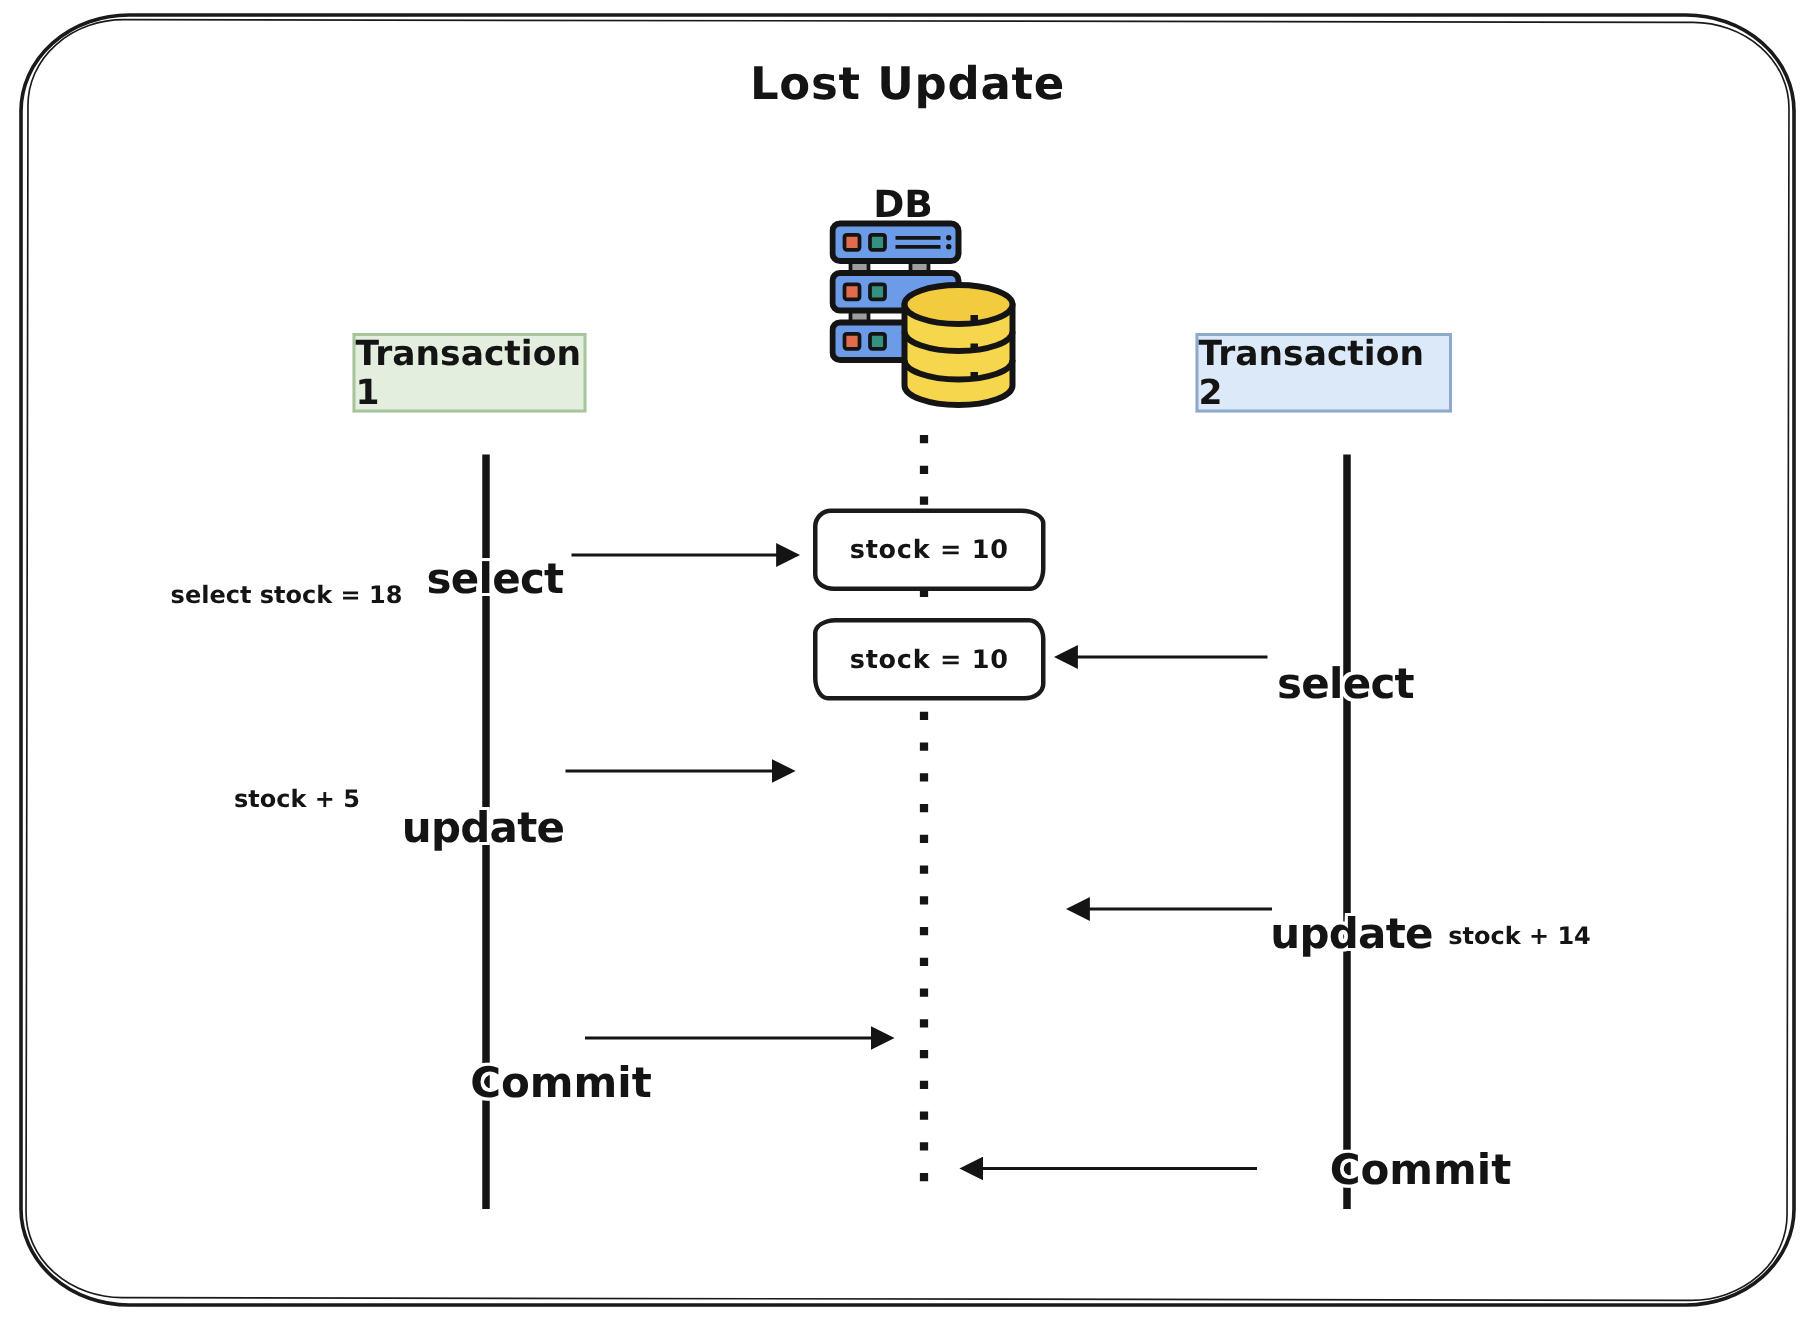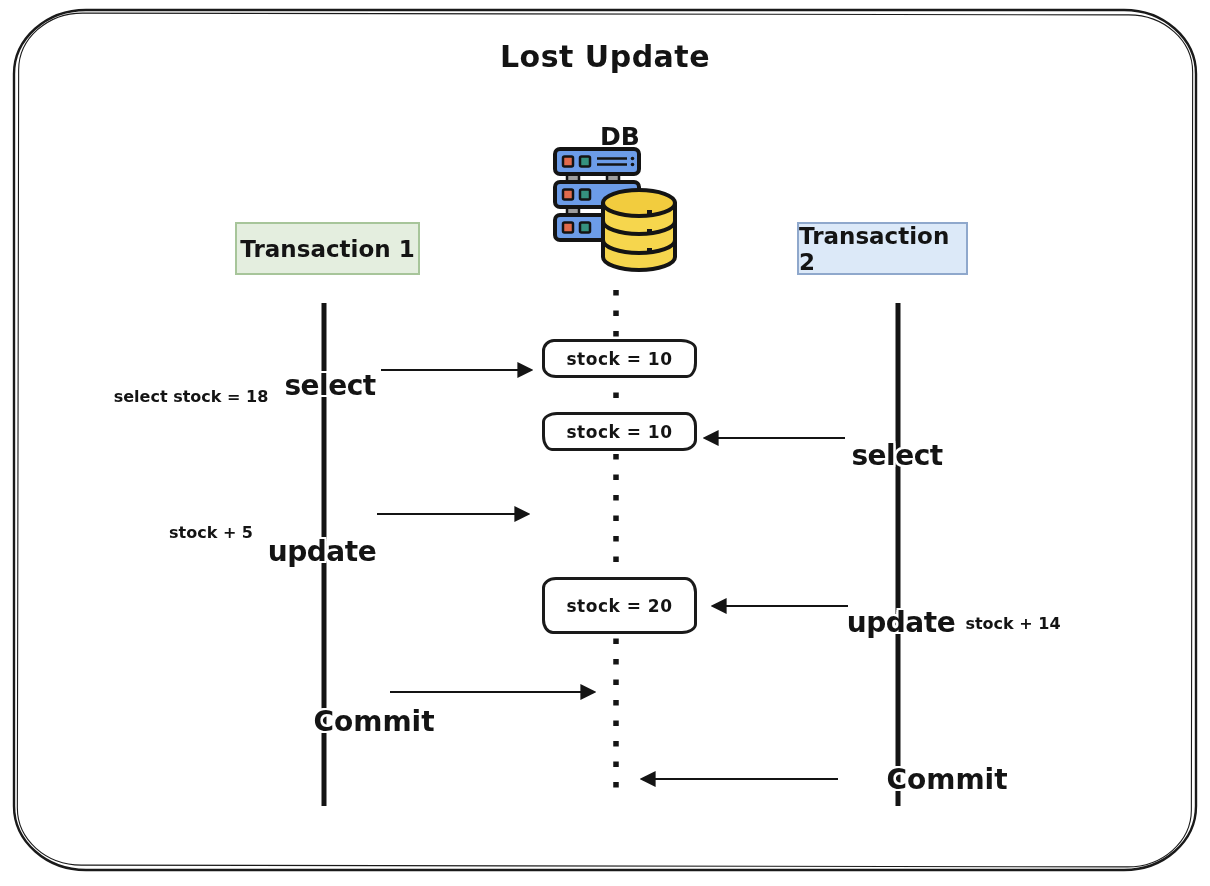--- a/index.html
+++ b/index.html
@@ -45,33 +45,33 @@
     top: 222px;
     height: 53px;
     display: flex;
     align-items: center;
     justify-content: center;
     font-weight: bold;
     font-size: 23px;
     border: 2px solid;
   }
   .lane-header.t1 {
-    left: 235px; width: 185px;
+    left: 235px; width: 156px;
     background: #E4EEDF; border-color: #A7C59A;
   }
   .lane-header.t2 {
     left: 797px; width: 171px;
     background: #DCE9F8; border-color: #8FA8CC;
   }
 
   .state-box {
     position: absolute;
     left: 542px;
     width: 155px;
-    height: 39px;
+    height: 55px;
     background: #ffffff;
     border: 3px solid #1a1a1a;
     display: flex;
     align-items: center;
     justify-content: center;
     font-weight: bold;
     font-size: 17px;
     letter-spacing: 0.5px;
   }
   .state-box.r1 { top: 339px; border-radius: 12px 16px 10px 14px / 12px 10px 15px 11px; }
@@ -109,21 +109,21 @@
     <line x1="381" y1="370" x2="531" y2="370" stroke="#141414" stroke-width="2" marker-end="url(#ah)"></line>
     <line x1="845" y1="438" x2="705" y2="438" stroke="#141414" stroke-width="2" marker-end="url(#ah)"></line>
     <line x1="377" y1="514" x2="528" y2="514" stroke="#141414" stroke-width="2" marker-end="url(#ah)"></line>
     <line x1="848" y1="606" x2="713" y2="606" stroke="#141414" stroke-width="2" marker-end="url(#ah)"></line>
     <line x1="390" y1="692" x2="594" y2="692" stroke="#141414" stroke-width="2" marker-end="url(#ah)"></line>
     <line x1="838" y1="779" x2="642" y2="779" stroke="#141414" stroke-width="2" marker-end="url(#ah)"></line>
   </svg>
 
   <div class="label title" style="left:605px; top:57px;">Lost Update</div>
 
-  <div class="label db-label" style="left:620px; top:136px;">DB</div>
+  <div class="label db-label" style="left:602px; top:136px;">DB</div>
 
   <svg class="db-icon" viewBox="0 0 130 132">
 
     <g>
       <rect x="14" y="28" width="12" height="10" fill="#9e9e9e" stroke="#141414" stroke-width="2.5"></rect>
       <rect x="54" y="28" width="12" height="10" fill="#9e9e9e" stroke="#141414" stroke-width="2.5"></rect>
       <rect x="14" y="61" width="12" height="10" fill="#9e9e9e" stroke="#141414" stroke-width="2.5"></rect>
       <rect x="54" y="61" width="12" height="10" fill="#9e9e9e" stroke="#141414" stroke-width="2.5"></rect>
 
       <rect x="2" y="4" width="84" height="25" rx="5" fill="#6C9CE8" stroke="#141414" stroke-width="4"></rect>
@@ -160,27 +160,24 @@
   <div class="lane-header t2">
     <span>Transaction 2</span>
   </div>
 
   <div class="state-box r1">
     <span>stock = 10</span>
   </div>
   <div class="state-box r2">
     <span>stock = 10</span>
   </div>
-  <div class="state-box r4">
-    <span>stock = 20</span>
-  </div>
 
   <div class="label big-action halo" style="left:330px; top:368px;">select</div>
   <div class="label note" style="left:191px; top:397px;">select stock = 18</div>
-  <div class="label note" style="left:198px; top:533px;margin-left:13px;">stock + 5</div>
+  <div class="label note" style="left:198px; top:533px;">stock + 5</div>
   <div class="label big-action halo" style="left:322px; top:534px;">update</div>
   <div class="label commit halo" style="left:328px; top:722px;">Commit</div>
 
   <div class="label big-action halo" style="left:897px; top:438px;">select</div>
   <div class="label big-action halo" style="left:901px; top:605px;">update</div>
   <div class="label note" style="left:1013px; top:624px;">stock + 14</div>
   <div class="label commit halo" style="left:901px; top:780px;">Commit</div>
 
 </div>
 

